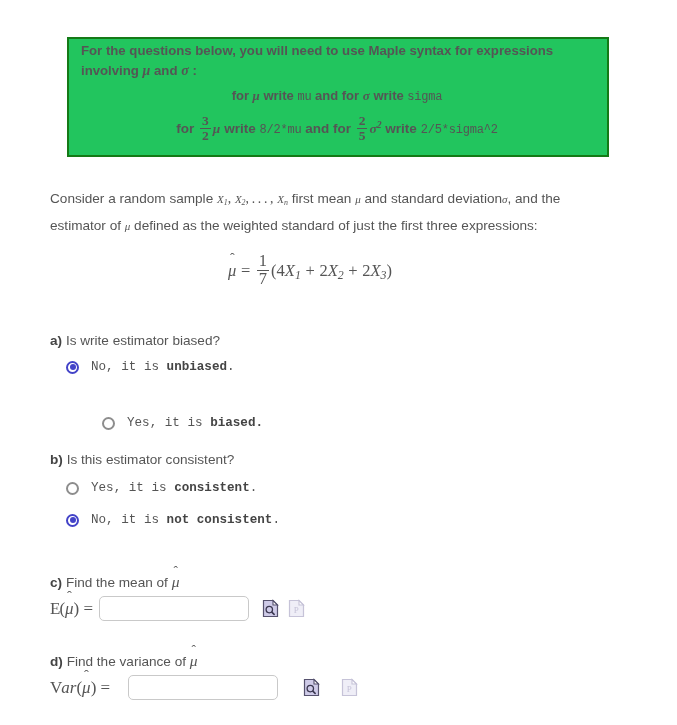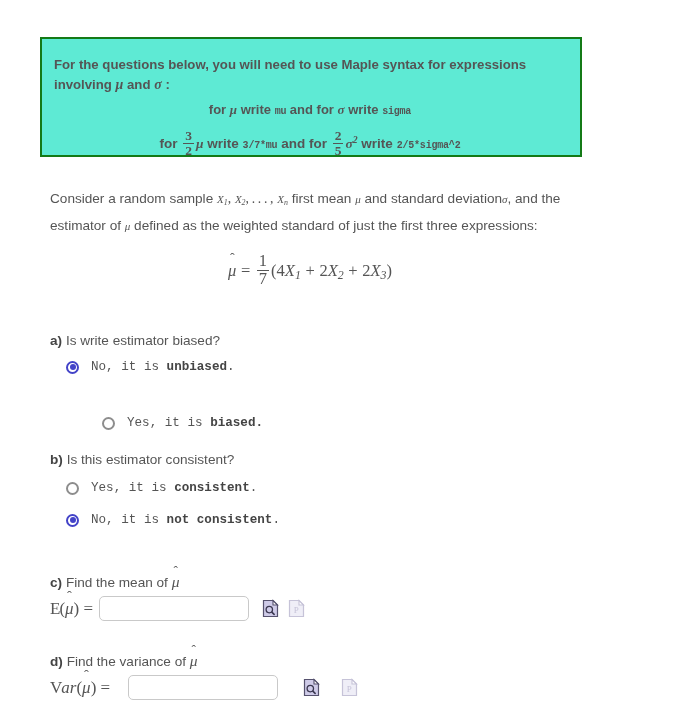--- a/index.html
+++ b/index.html
@@ -73,28 +73,28 @@
     left: 50%;
     transform: translateX(-48%);
     font-style: normal;
     font-size: 0.85em;
     line-height: 1;
   }
 
   
   #maple-box {
     position: absolute;
-    left: 40px;
+    left: 67px;
     top: 37px;
     width: 542px;
     height: 120px;
     box-sizing: border-box;
     border: 2px solid #147a16;
-    background: #5eead4;
-    padding: 16px 14px 0 12px;
+    background: #22c55e;
+    padding: 2px 14px 0 12px;
   }
   #maple-box .lead {
     font-size: 13.2px;
     font-weight: bold;
     line-height: 20px;
     color: #555555;
   }
   #maple-box .lead .math {
     font-weight: bold;
     font-size: 14px;
@@ -108,22 +108,22 @@
     color: #555555;
   }
   #maple-box .rule.second {
     margin-top: 8px;
     font-size: 13.5px;
   }
   #maple-box .rule .math {
     font-weight: bold;
   }
   #maple-box .rule .code {
-    font-weight: bold;
-    font-size: 10px;
+    font-weight: normal;
+    font-size: 12px;
   }
 
   
   #problem-statement {
     position: absolute;
     left: 50px;
     top: 188px;
     width: 556px;
     font-size: 13.6px;
     line-height: 22.5px;
@@ -256,21 +256,21 @@
     <span>and for</span>
     <span class="math">σ</span>
     <span>write</span>
     <span class="code">sigma</span>
   </div>
 
   <div class="rule second">
     <span>for</span>
     <span class="frac"><span class="num">3</span><span class="den">2</span></span><span class="math">μ</span>
     <span>write</span>
-    <span class="code">3/7*mu</span>
+    <span class="code">8/2*mu</span>
     <span>and  for</span>
     <span class="frac"><span class="num">2</span><span class="den">5</span></span><span class="math">σ</span><span class="math sup">2</span>
     <span>write</span>
     <span class="code">2/5*sigma^2</span>
   </div>
 </div>
 
 <div id="problem-statement">
   <span>Consider a random sample</span>
   <span class="math"><span>X</span><span class="sub">1</span></span><span class="math-up">,</span>

